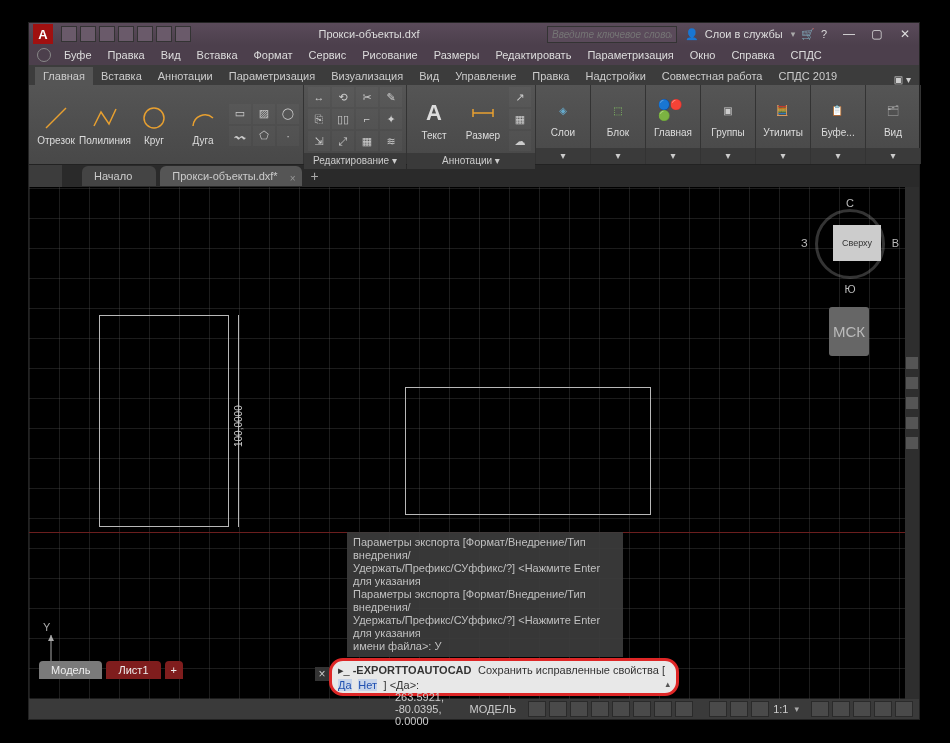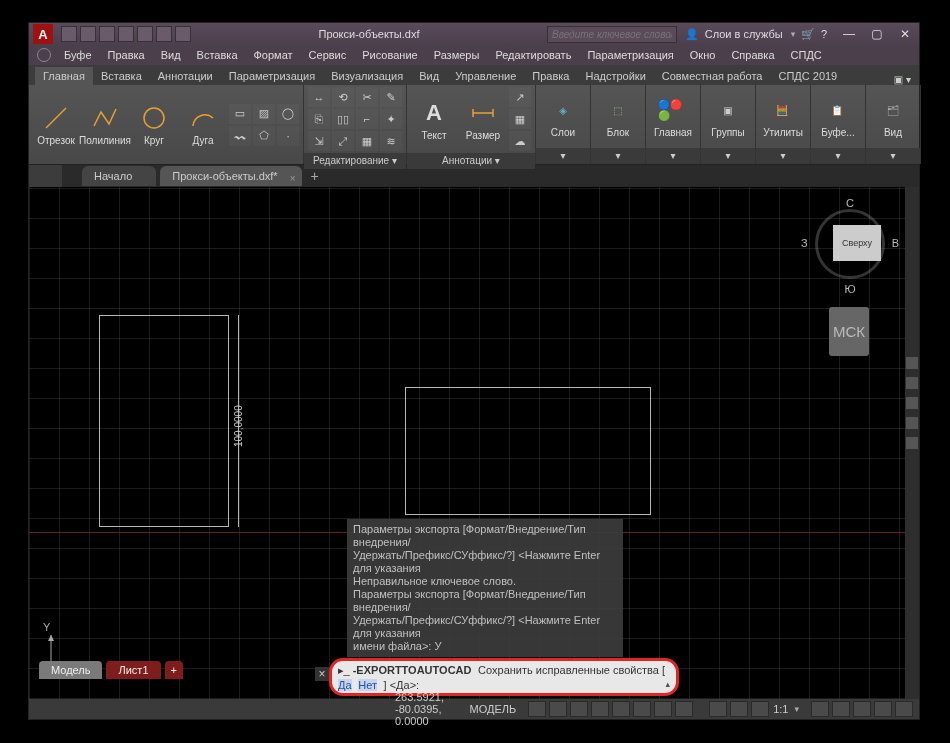--- a/index.html
+++ b/index.html
@@ -356,21 +356,20 @@
         <polygon points="50,50 44,47 44,53" fill="#aaa"></polygon>
         <polygon points="10,10 7,16 13,16" fill="#aaa"></polygon>
       </svg>
       <span style="position:absolute;left:54px;top:42px">X</span>
       <span style="position:absolute;left:2px;top:-4px">Y</span>
     </div>
 
     <div class="cmd-history">
       <div>Параметры экспорта [Формат/Внедрение/Тип внедрения/</div>
       <div>Удержать/Префикс/СУффикс/?] &lt;Нажмите Enter для указания</div>
-      <div>Неправильное ключевое слово.</div>
       <div>Параметры экспорта [Формат/Внедрение/Тип внедрения/</div>
       <div>Удержать/Префикс/СУффикс/?] &lt;Нажмите Enter для указания</div>
       <div>имени файла&gt;: У</div>
     </div>
     <div class="cmd-handle">×</div>
     <div class="cmd-line-wrap">
       <span>▸_ </span>
       <b>-EXPORTTOAUTOCAD</b>
       <span>Сохранить исправленные свойства [</span><br>
       <span class="opt">Да</span>

